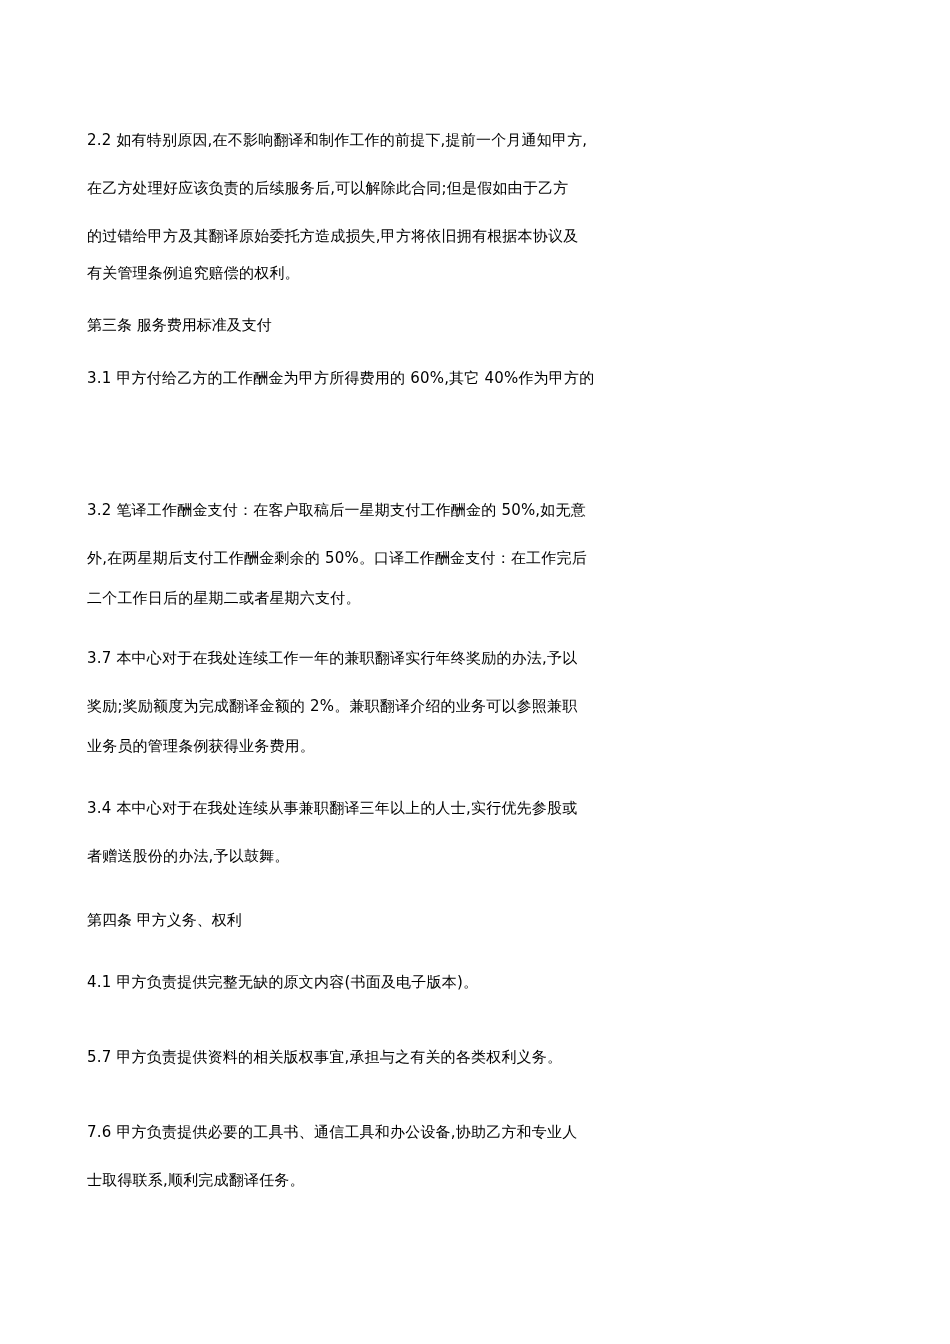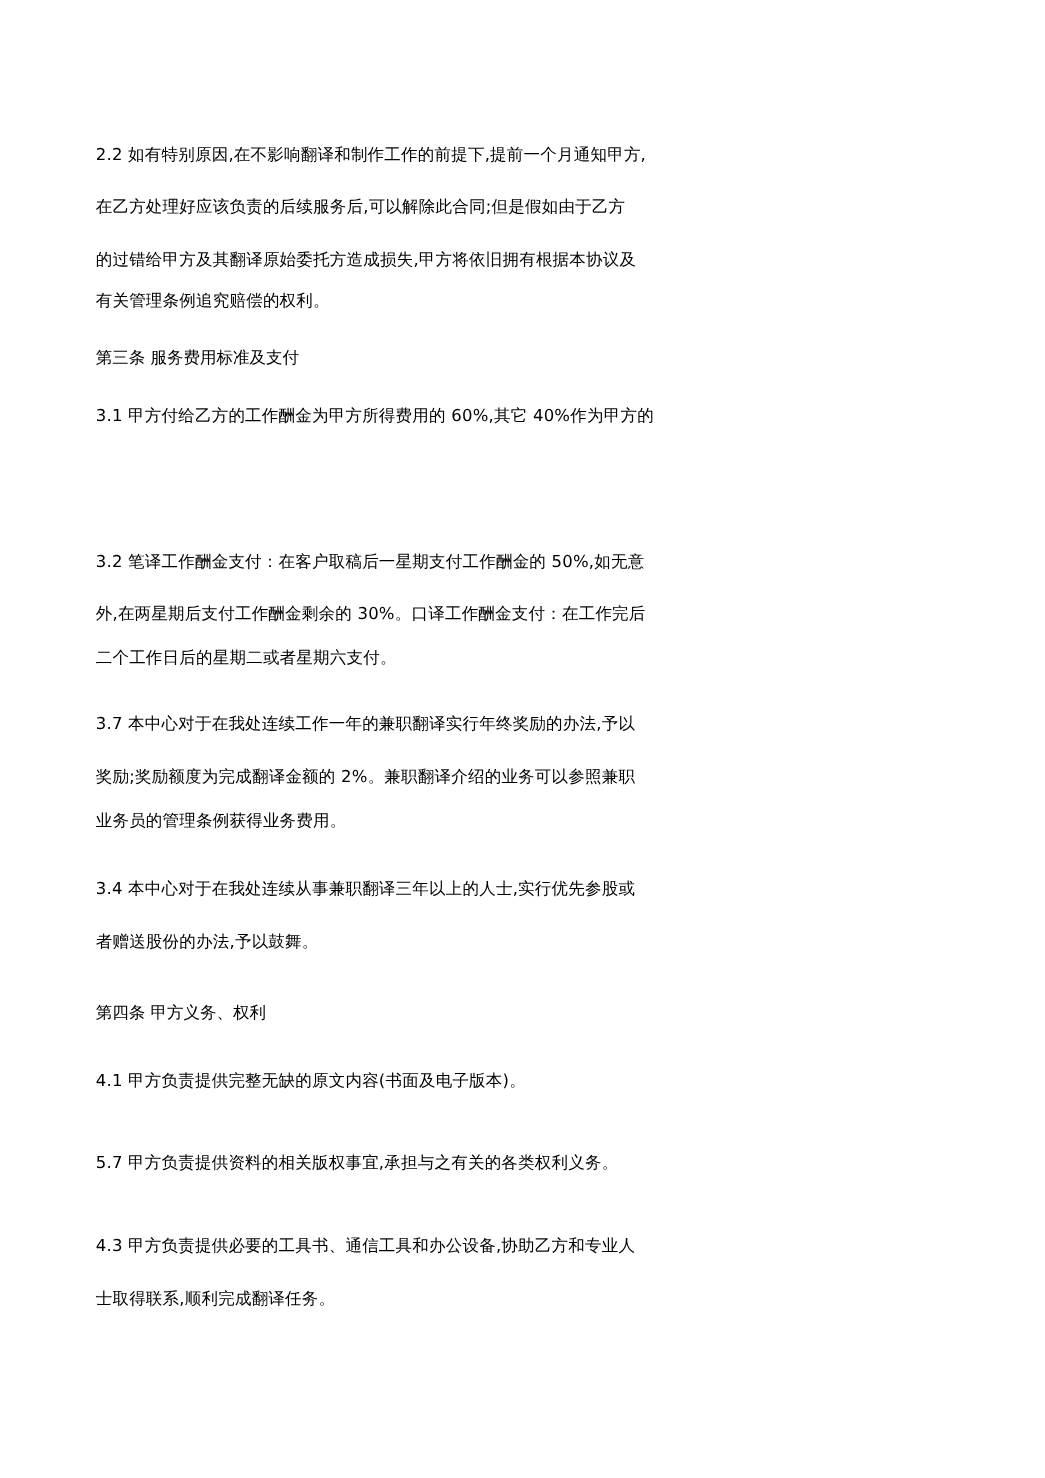--- a/index.html
+++ b/index.html
@@ -26,32 +26,32 @@
   <div class="line" style="top:126px">2.2 如有特别原因,在不影响翻译和制作工作的前提下,提前一个月通知甲方,</div>
   <div class="line" style="top:222px">的过错给甲方及其翻译原始委托方造成损失,甲方将依旧拥有根据本协议及</div>
   <div class="line" style="top:174px">在乙方处理好应该负责的后续服务后,可以解除此合同;但是假如由于乙方</div>
   <div class="line heading" style="top:311px">第三条 服务费用标准及支付</div>
 
   <div class="line" style="top:259px">有关管理条例追究赔偿的权利。</div>
 
   <div class="line" style="top:364px">3.1 甲方付给乙方的工作酬金为甲方所得费用的 60%,其它 40%作为甲方的</div>
 
   <div class="line" style="top:496px">3.2 笔译工作酬金支付：在客户取稿后一星期支付工作酬金的 50%,如无意</div>
-  <div class="line" style="top:544px">外,在两星期后支付工作酬金剩余的 30%。口译工作酬金支付：在工作完后</div>
+  <div class="line" style="top:544px">外,在两星期后支付工作酬金剩余的 50%。口译工作酬金支付：在工作完后</div>
   <div class="line" style="top:584px">二个工作日后的星期二或者星期六支付。</div>
 
   <div class="line" style="top:644px">3.7 本中心对于在我处连续工作一年的兼职翻译实行年终奖励的办法,予以</div>
   <div class="line" style="top:692px">奖励;奖励额度为完成翻译金额的 2%。兼职翻译介绍的业务可以参照兼职</div>
   <div class="line" style="top:732px">业务员的管理条例获得业务费用。</div>
 
   <div class="line" style="top:794px">3.4 本中心对于在我处连续从事兼职翻译三年以上的人士,实行优先参股或</div>
   <div class="line" style="top:842px">者赠送股份的办法,予以鼓舞。</div>
 
   <div class="line heading" style="top:906px">第四条 甲方义务、权利</div>
 
   <div class="line" style="top:968px">4.1 甲方负责提供完整无缺的原文内容(书面及电子版本)。</div>
 
   <div class="line" style="top:1043px">5.7 甲方负责提供资料的相关版权事宜,承担与之有关的各类权利义务。</div>
 
-  <div class="line" style="top:1118px">4.3 甲方负责提供必要的工具书、通信工具和办公设备,协助乙方和专业人</div>
+  <div class="line" style="top:1118px">7.6 甲方负责提供必要的工具书、通信工具和办公设备,协助乙方和专业人</div>
   <div class="line" style="top:1166px">士取得联系,顺利完成翻译任务。</div>
 
 </div>
 
 </body></html>

